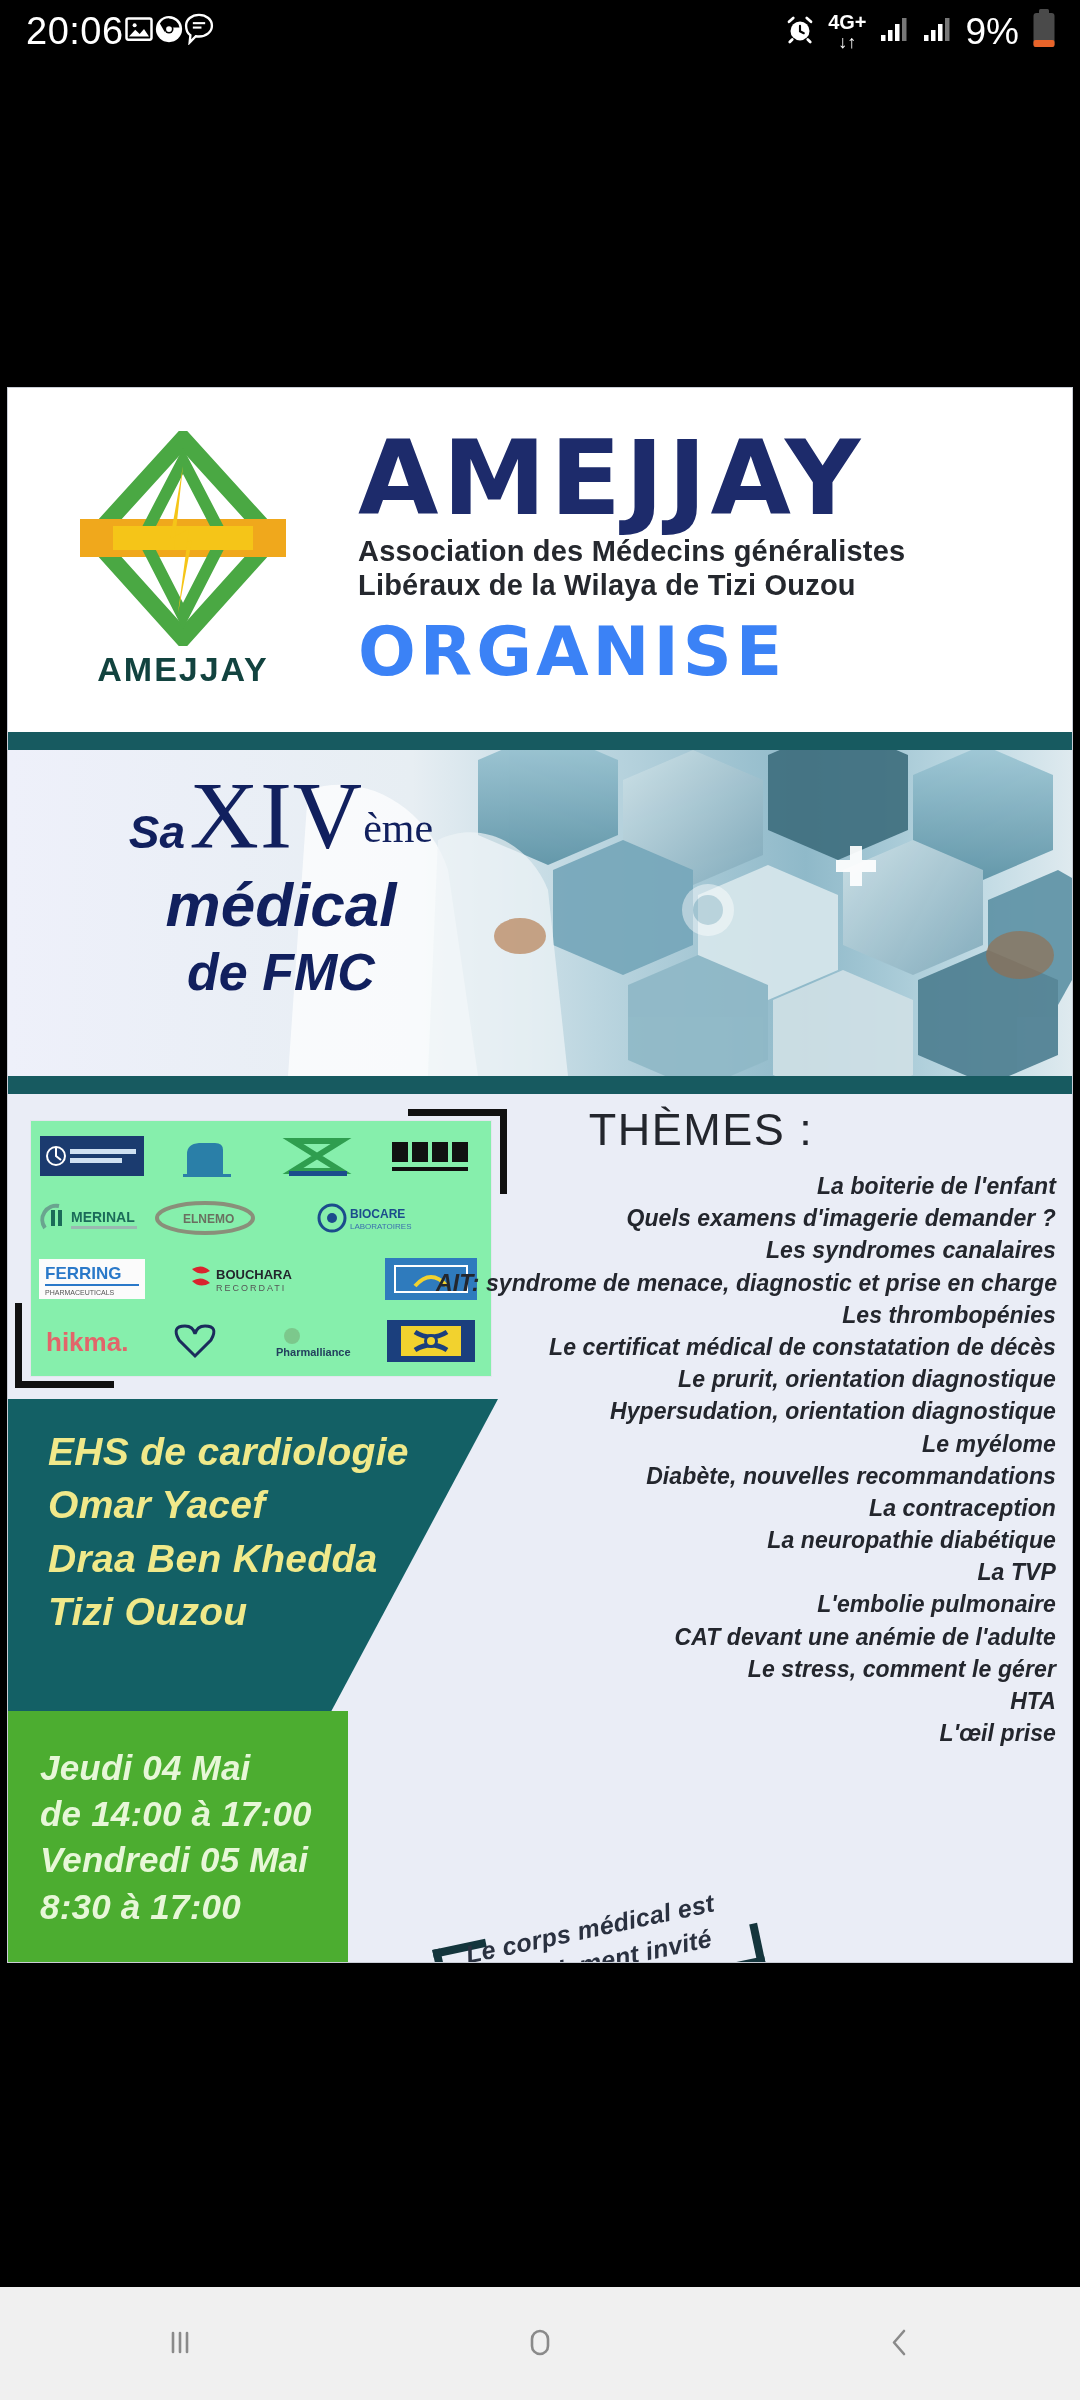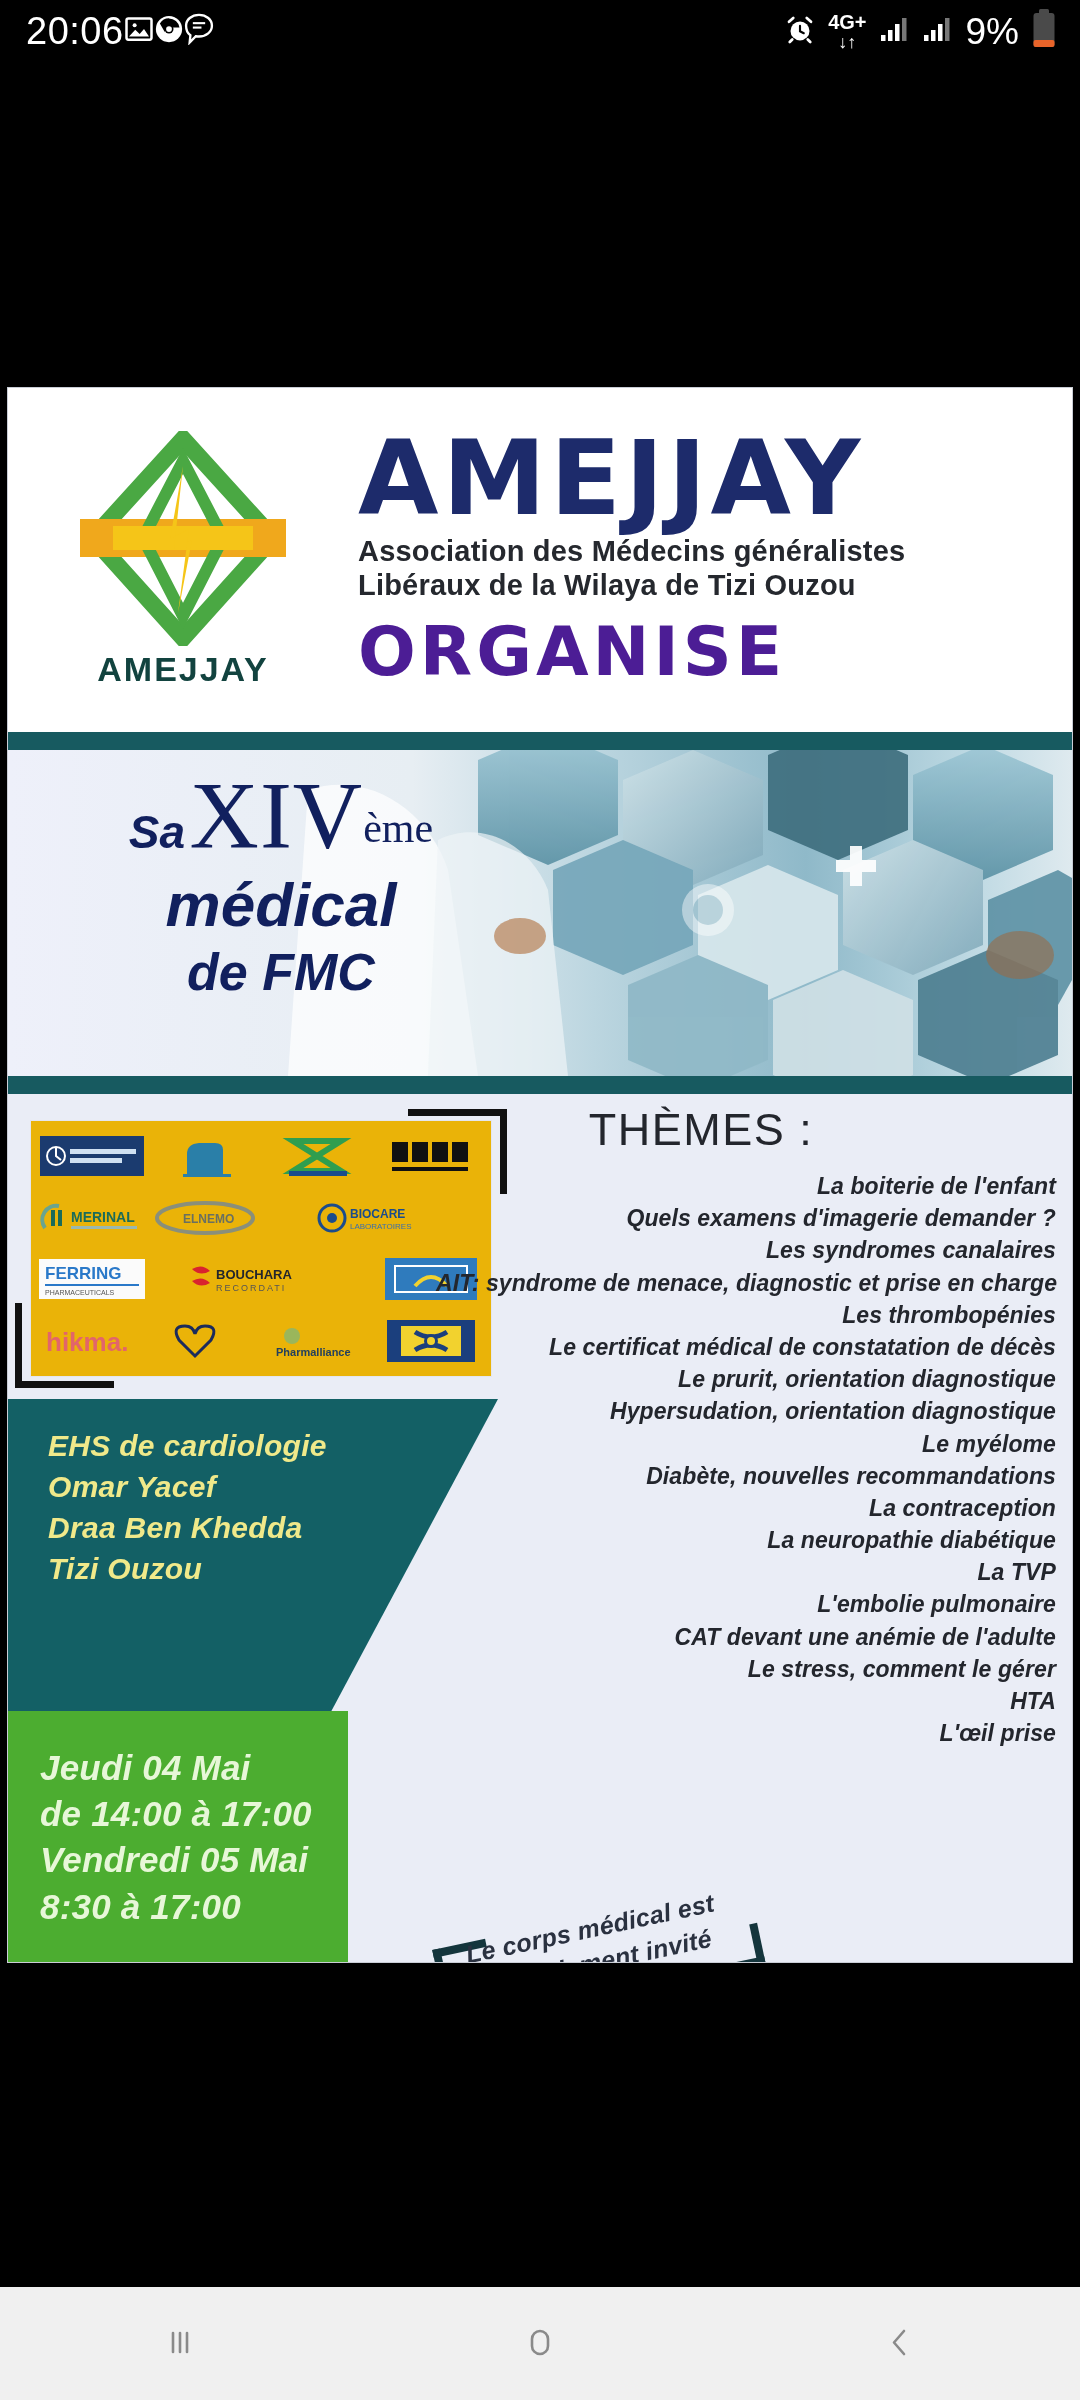--- a/index.html
+++ b/index.html
@@ -41,21 +41,21 @@
   }
   .hdr-txt{flex:1;padding-right:28px;}
   .brand{
     font-size:104px;font-weight:800;color:#1d2b6b;letter-spacing:4px;line-height:.95;
     font-family:"DejaVu Sans",sans-serif;
   }
   .brand-sub{
     font-size:29px;font-weight:700;color:#25282e;line-height:1.18;margin-top:6px;letter-spacing:.2px;
   }
   .organise{
-    font-size:68px;font-weight:700;color:#4c1d95;letter-spacing:4px;margin-top:10px;
+    font-size:68px;font-weight:700;color:#3b82f6;letter-spacing:4px;margin-top:10px;
     font-family:"DejaVu Sans",sans-serif;
   }
 
   .divider{height:18px;background:#175a60;}
 
   
   .fmc{
     position:relative;height:326px;
     background:linear-gradient(100deg,#eef0fa 0%,#eef0fa 34%,#dfe9ef 46%,#cfe0e6 60%,#b9d3dd 74%,#cfe1e7 88%,#e6eef2 100%);
     overflow:hidden;
@@ -71,40 +71,40 @@
   .l-row1{white-space:nowrap;line-height:1.0;}
   .l-row2{font-size:62px;font-weight:700;font-style:italic;line-height:1.25;margin-top:2px;}
   .l-row3{font-size:52px;font-weight:700;font-style:italic;line-height:1.1;}
 
   
   .body{position:relative;height:886px;background:#eaedf6;}
 
   
   .sponsors{
     position:absolute;left:22px;top:26px;width:460px;height:255px;
-    background:#eab308;border:1px solid #e4e6ee;
+    background:#86efac;border:1px solid #e4e6ee;
   }
   .sp-grid{
     position:absolute;inset:6px;display:grid;
     grid-template-columns:repeat(4,1fr);grid-template-rows:repeat(4,1fr);
     gap:4px;
   }
   .sp-cell{display:flex;align-items:center;justify-content:center;overflow:hidden;font-size:10px;}
   .corner{position:absolute;border:7px solid #111;width:92px;height:78px;}
   .c-tr{right:-16px;top:-12px;border-left:none;border-bottom:none;}
   .c-bl{left:-16px;bottom:-12px;border-right:none;border-top:none;}
 
   
   .teal{
     position:absolute;left:0;top:305px;width:490px;height:312px;
     background:#136065;
     clip-path:polygon(0 0,100% 0,66% 100%,0 100%);
     color:#f0e98a;padding:26px 0 0 40px;box-sizing:border-box;
   }
-  .teal div{font-size:30px;font-weight:800;font-style:italic;line-height:1.37;letter-spacing:.3px;}
+  .teal div{font-size:39px;font-weight:800;font-style:italic;line-height:1.37;letter-spacing:.3px;}
 
   
   .green{
     position:absolute;left:0;top:617px;width:340px;height:269px;
     background:#4cad30;color:#e7f7d8;padding:34px 0 0 32px;box-sizing:border-box;
   }
   .green div{font-size:35px;font-weight:800;font-style:italic;line-height:1.32;letter-spacing:.2px;}
 
   
   .themes{

